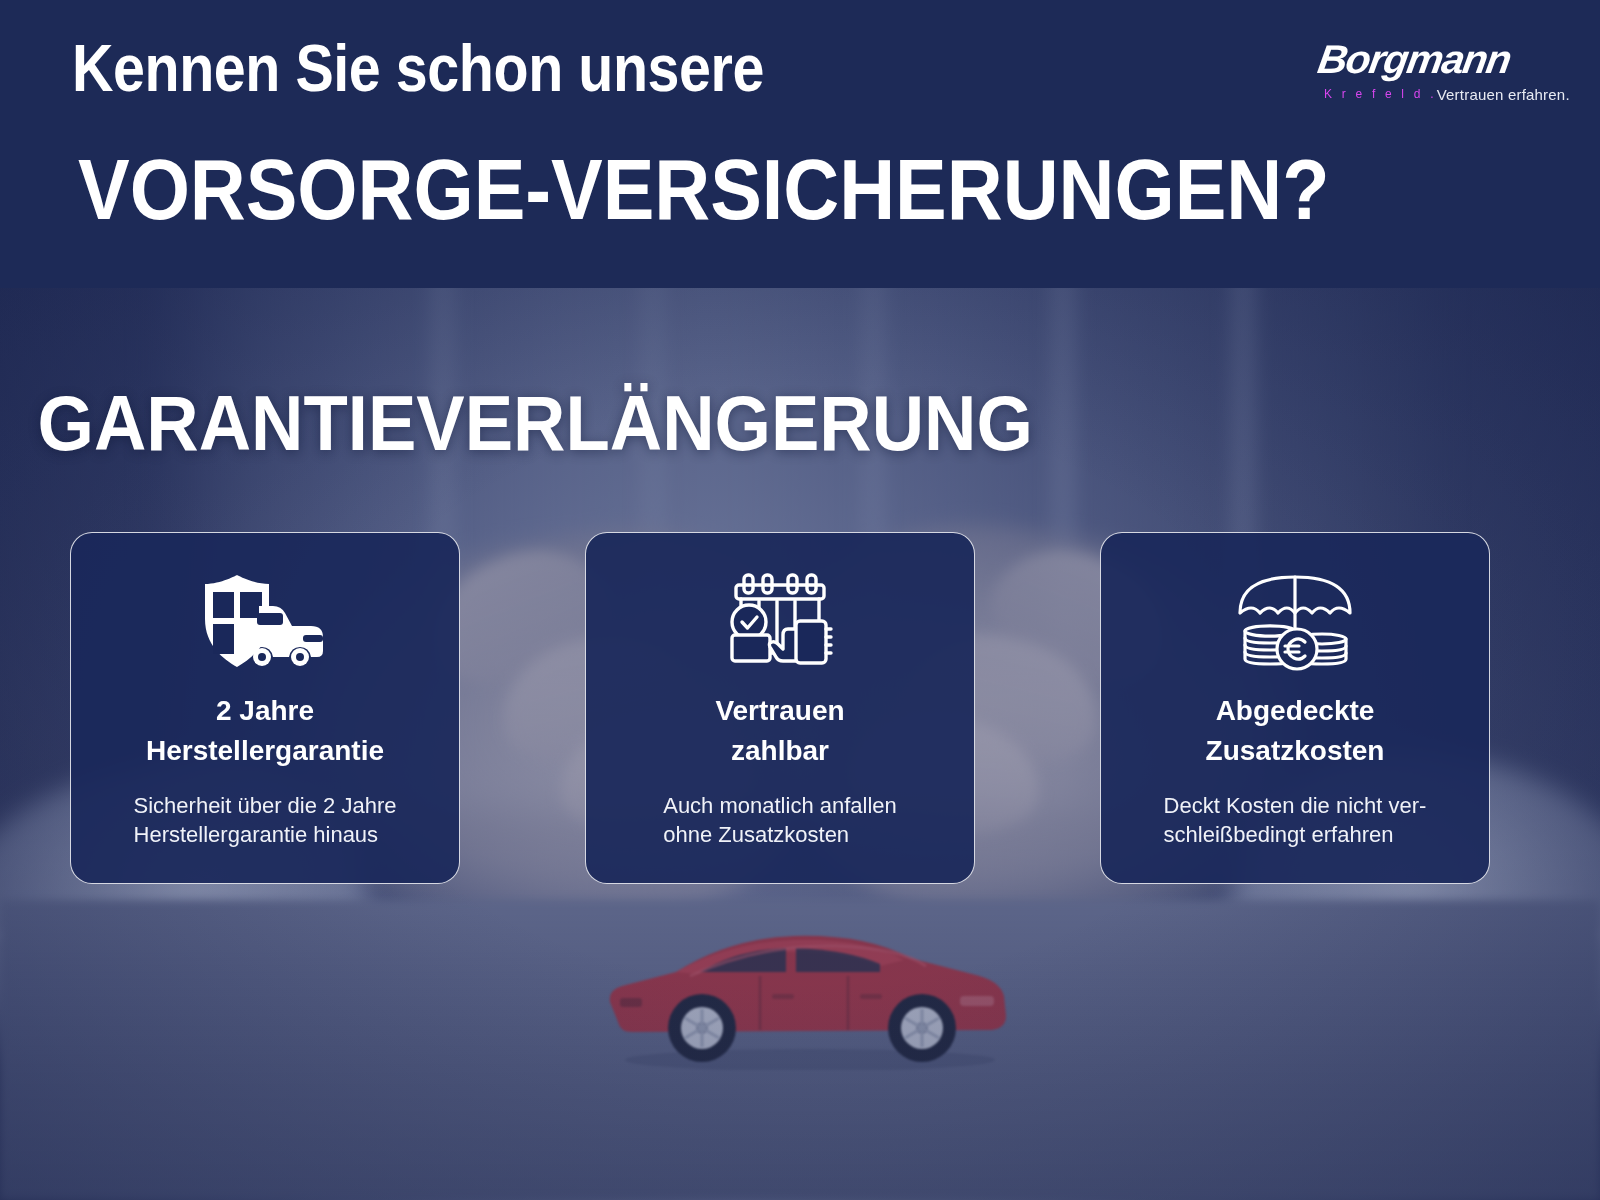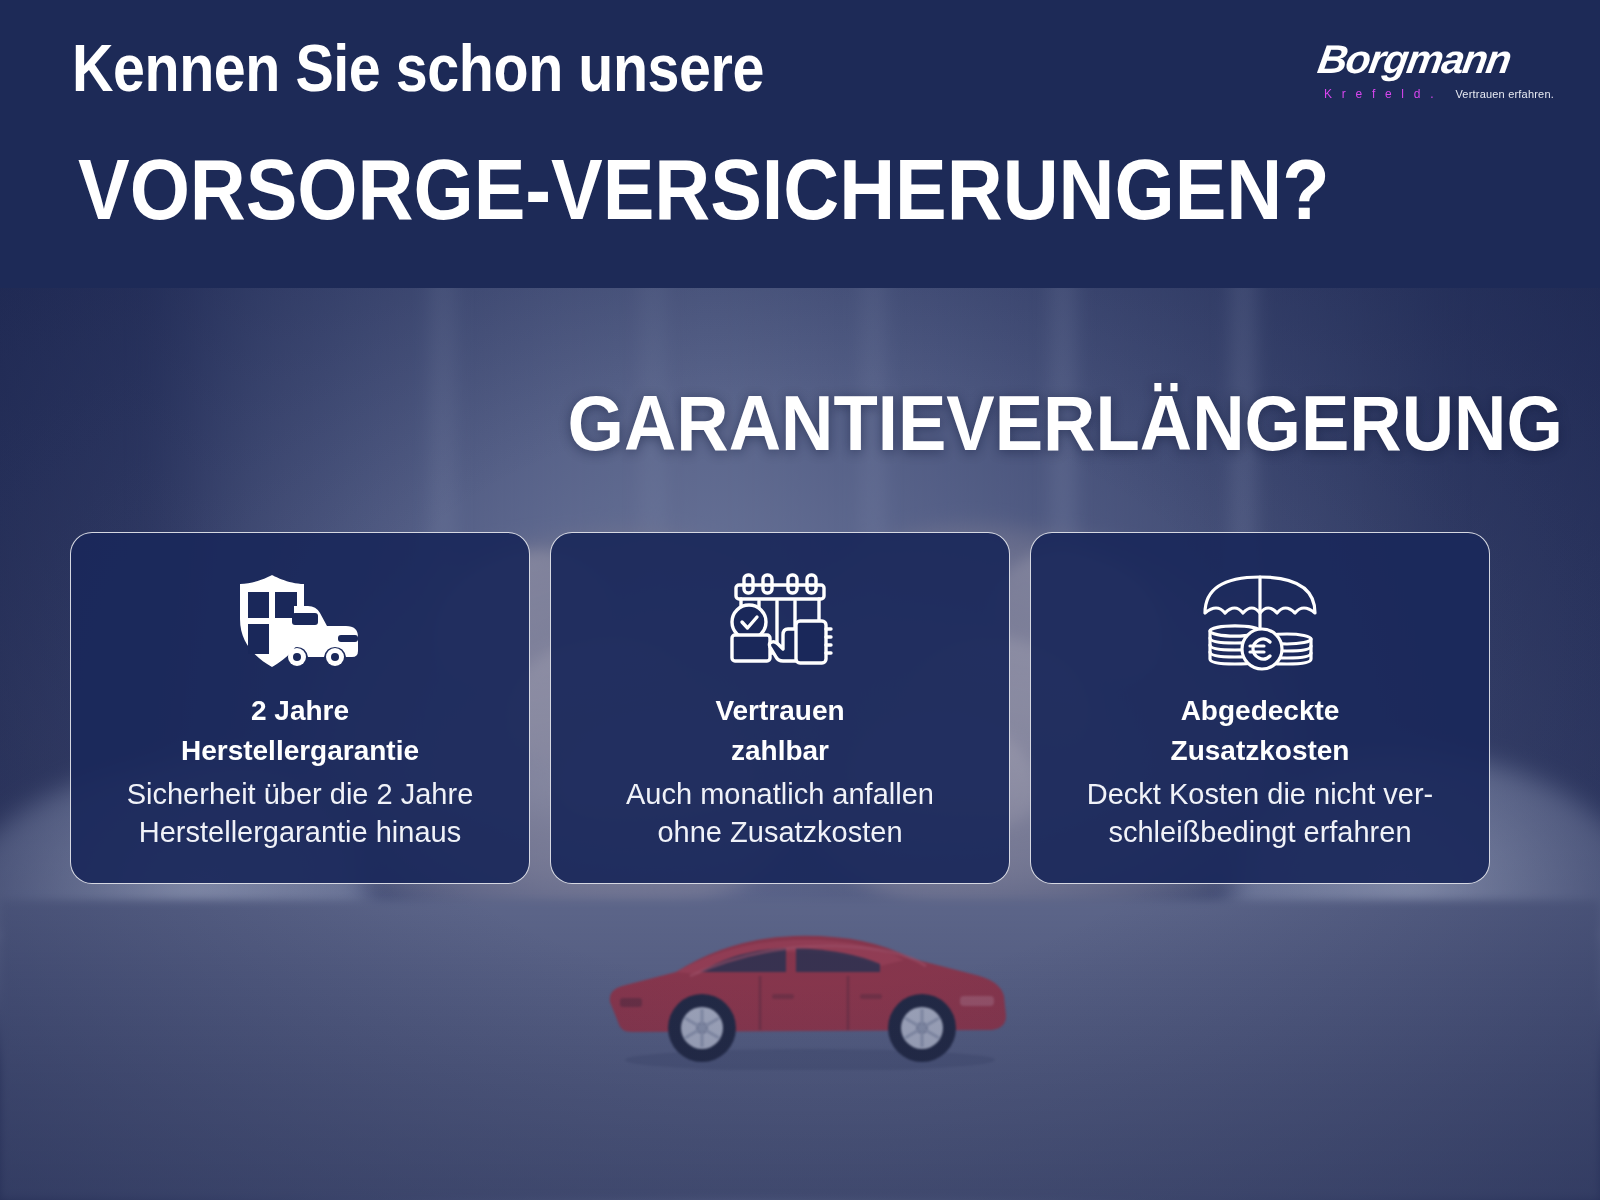--- a/index.html
+++ b/index.html
@@ -81,42 +81,42 @@
 
   
   .logo{position:absolute;right:48px;top:36px;width:230px;height:74px;}
   .logo-word{position:absolute;left:0;top:0;width:230px;height:46px;
      font-size:40px;font-weight:700;font-style:italic;color:#ffffff;
      letter-spacing:-1.5px;transform:skewX(-9deg) scaleX(1.02);transform-origin:left top;
      white-space:nowrap;line-height:46px;}
   .logo-sub{position:absolute;left:2px;top:48px;width:230px;height:20px;
      display:flex;justify-content:space-between;align-items:center;}
   .logo-krefeld{font-size:12px;color:#d946ef;letter-spacing:3.2px;white-space:nowrap;}
-  .logo-claim{font-size:11px;color:#e8ebf3;letter-spacing:.2px;white-space:nowrap;}
-
-  
-  .main-title{position:absolute;left:0;top:378px;width:1600px;text-align:right;
+  .logo-claim{font-size:15px;color:#e8ebf3;letter-spacing:.2px;white-space:nowrap;}
+
+  
+  .main-title{position:absolute;left:0;top:378px;width:1600px;text-align:left;
      font-size:78px;font-weight:700;color:#ffffff;letter-spacing:0px;
      text-shadow:0 2px 12px rgba(12,20,50,.45);}
   .main-title span{display:inline-block;transform:scaleX(.93);}
 
   
   .cards{position:absolute;left:70px;top:532px;width:1420px;height:352px;
      display:flex;justify-content:space-between;}
-  .card{width:460px;height:352px;box-sizing:border-box;
+  .card{width:390px;height:352px;box-sizing:border-box;
      background:rgba(26,40,90,.93);
      border:1.6px solid rgba(255,255,255,.82);
      border-radius:22px;
      display:flex;flex-direction:column;align-items:center;
      padding:34px 22px 20px 22px;}
   .card-icon{height:108px;display:flex;align-items:center;justify-content:center;}
   .card-title{margin-top:16px;font-size:28px;font-weight:700;color:#ffffff;
      text-align:center;line-height:1.42;}
-  .card-desc{margin-top:4px;font-size:29px;font-weight:400;color:#f0f2f8;
-     text-align:center;line-height:1.33;}
+  .card-desc{margin-top:20px;font-size:22px;font-weight:400;color:#f0f2f8;
+     line-height:1.33;}
 </style>
 </head>
 <body>
 
 <div class="banner">
 
   <div class="photo">
     <div class="backdrop"></div>
     <div class="torso"></div>
     <div class="shirtline" style="left:430px"></div>

